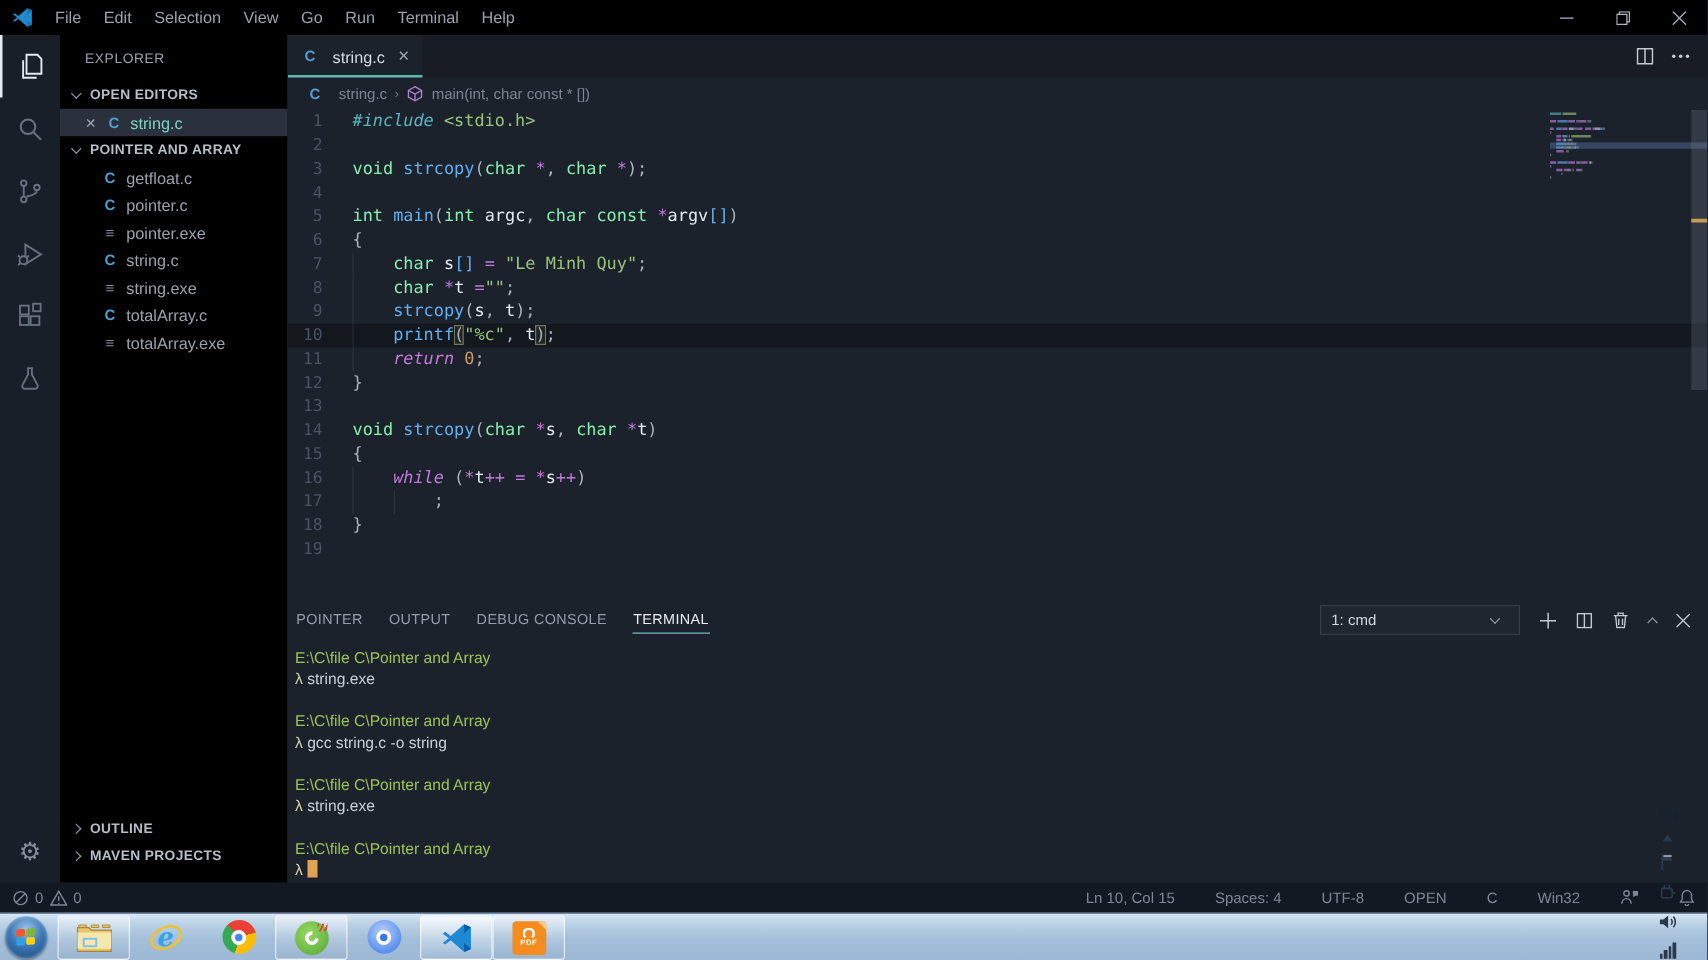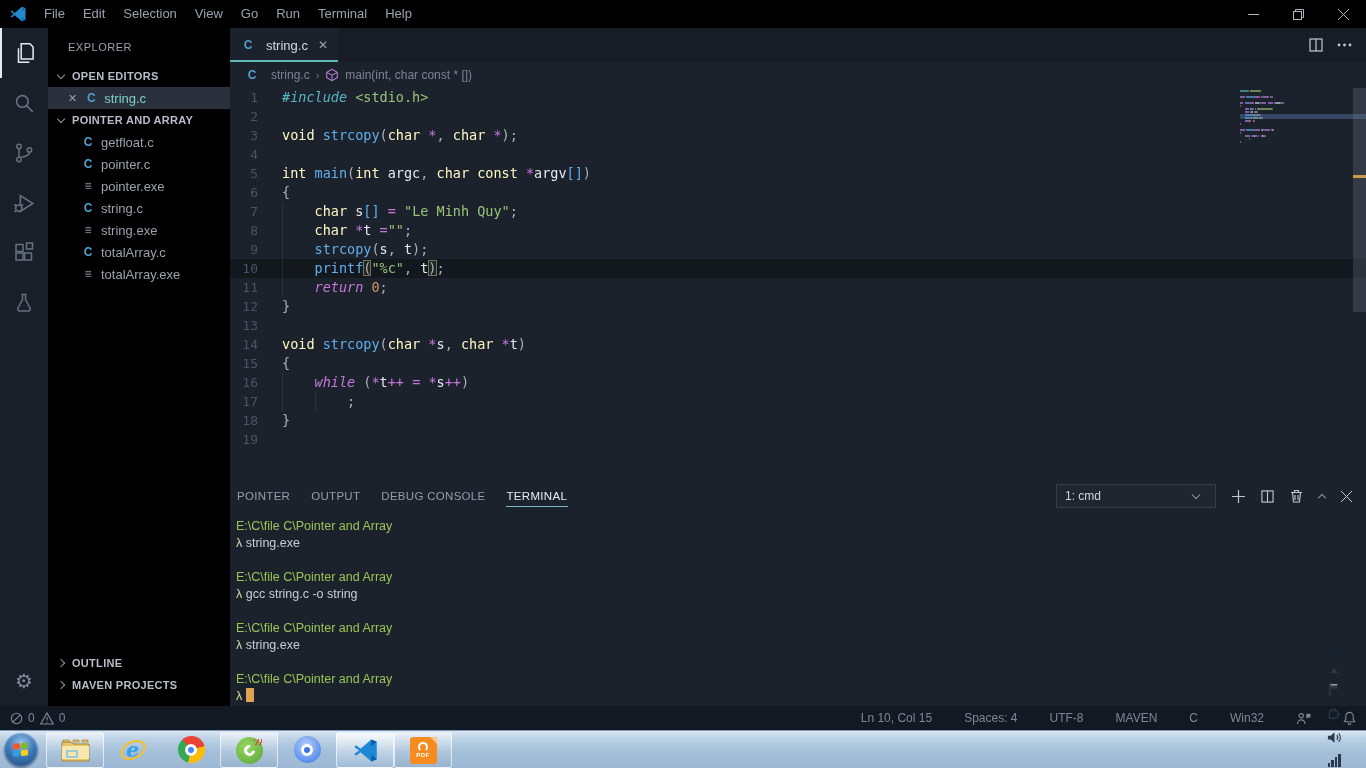--- a/index.html
+++ b/index.html
@@ -49,21 +49,21 @@
   .bc-sep { color:#6b7480; font-size:11px; }
 
   
   .codewrap { flex:1; position:relative; overflow:hidden;
               font-family:"DejaVu Sans Mono", monospace; font-size:13.5px; }
   .code-row { display:flex; height:19px; line-height:19px; }
   .code-row.cur { background:#13181f; }
   .ln { width:52px; text-align:right; padding-right:24px; color:#4a5365; font-size:13px; flex:none; }
   .codetext { position:relative; font-family:inherit; font-size:inherit; line-height:19px; white-space:pre; }
   .guide { position:absolute; top:0; height:19px; border-left:1px solid rgba(255,255,255,.07); }
-  .t-t{color:#a9b1be} .t-kw{color:#fef9c3} .t-kwi{color:#c678dd;font-style:italic}
+  .t-t{color:#a9b1be} .t-kw{color:#86efac} .t-kwi{color:#c678dd;font-style:italic}
   .t-fn{color:#61afef} .t-s{color:#98c379} .t-num{color:#d19a66} .t-v{color:#e4e9f2}
   .t-op{color:#c678dd} .t-brk{color:#61afef} .t-pp{color:#56b6c2;font-style:italic}
   .t-bm{color:#a9b1be; box-shadow:inset 0 0 0 1px #72765a; background:rgba(120,120,70,.12);}
 
   .minimap { position:absolute; top:2px; right:14px; width:112px; }
   .mini-row { height:3px; display:flex; align-items:flex-start; }
   .mini-row span { height:2px; display:inline-block; opacity:.8; }
   .mini-band { position:absolute; top:26px; right:0; width:126px; height:5px; background:rgba(100,140,200,.35); }
   .scrollbar-slider { position:absolute; top:0; right:0; width:13px; height:224px; background:rgba(110,122,138,.28); }
   .ruler-cursor { position:absolute; top:87px; right:0; width:13px; height:3px; background:#c79b4e; }
@@ -79,21 +79,21 @@
   .pa-icon { font-size:15px; display:flex; align-items:center; }
   .terminal { flex:1; padding:6px 0 0 6px; font-family:Liberation Sans, sans-serif; font-size:12.5px; line-height:17px; }
   .tl-path { color:#9ac456; }
   .tl-cmd  { color:#c9ced6; }
   .tl-prompt { color:#d6d7a3; }
   .cursor-block { display:inline-block; width:8px; height:14px; background:#dfa453; vertical-align:-2px; }
 
   
   .statusbar { height:24px; background:#131922; display:flex; align-items:center; padding:0 10px; font-size:12px; color:#7e8795; }
   .sb-left { display:flex; align-items:center; gap:5px; }
-  .sb-right { margin-left:auto; display:flex; align-items:flex-end; gap:32px; }
+  .sb-right { margin-left:auto; display:flex; align-items:flex-start; gap:32px; }
 
   
   .taskbar { height:38px; display:flex; align-items:center;
              background:linear-gradient(180deg,#d9e7f3 0%,#bcd2e6 20%,#a4bfd9 55%,#9db8d4 100%);
              border-top:1px solid #7e9ab8; }
   .orb { width:34px; height:34px; border-radius:50%; margin:0 8px 0 4px; position:relative;
          background:radial-gradient(circle at 50% 30%, #9cc4e8 0%, #3e7ab8 45%, #16406f 100%);
          box-shadow:inset 0 0 3px rgba(255,255,255,.6), 0 1px 2px rgba(0,0,0,.4);
          display:flex; align-items:center; justify-content:center; }
   .winflag { width:16px; height:14px; display:grid; grid-template-columns:7px 7px; grid-template-rows:6px 6px; gap:1px; transform:skewY(-4deg); }
@@ -596,21 +596,21 @@
     <svg width="14" height="13" viewBox="0 0 14 13" fill="none" stroke="#7e8795" stroke-width="1.2">
         <path d="M7 1 13.3 12H.7z"></path>
         <path d="M7 5v3.5M7 10.2v.8"></path>
       </svg>
     <span>0</span>
   </div>
   <div class="sb-right" id="status-right">
       <span>Ln 10, Col 15</span>
       <span>Spaces: 4</span>
       <span>UTF-8</span>
-      <span>MAVEN</span>
+      <span>OPEN</span>
       <span>C</span>
       <span>Win32</span>
       <span>
         <svg width="15" height="13" viewBox="0 0 16 14" fill="none" stroke="#7e8795" stroke-width="1.2">
           <circle cx="5.5" cy="4" r="2.3"></circle>
           <path d="M1.5 13c0-2.8 1.8-4.5 4-4.5s4 1.7 4 4.5"></path>
           <path d="M11 2h4.5v4H13l-1.5 1.5V6H11z" fill="#7e8795" stroke="none"></path>
         </svg>
       </span>
       <span>

